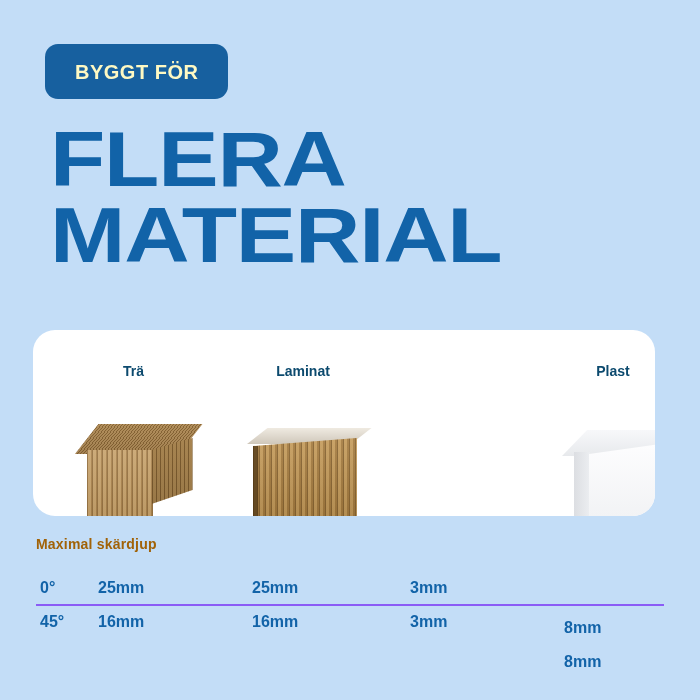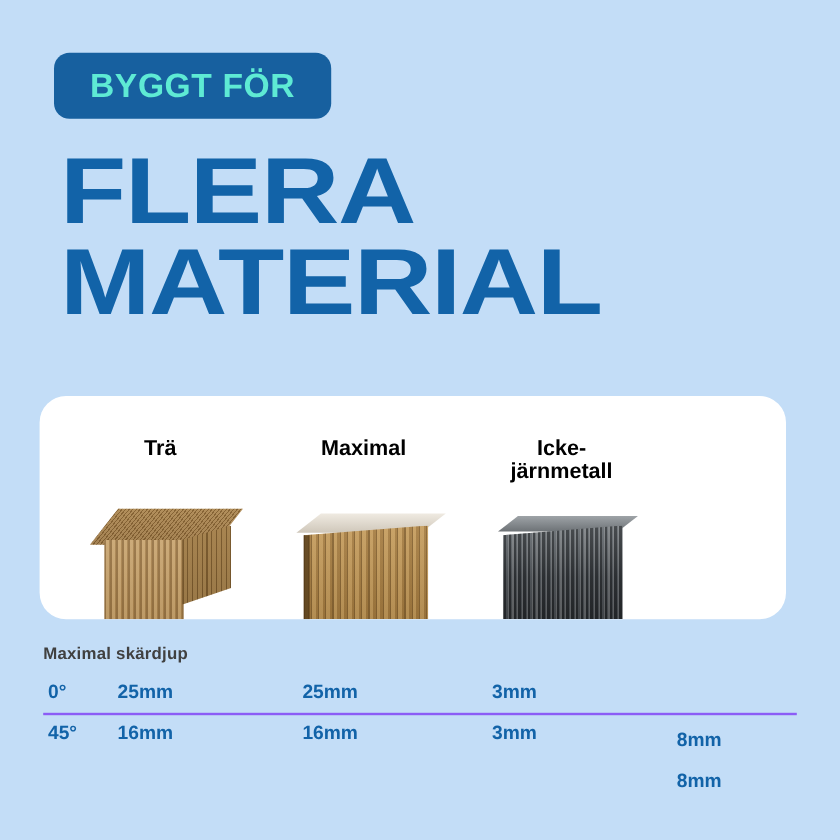--- a/index.html
+++ b/index.html
@@ -13,21 +13,21 @@
 
   
   .badge{
     position:absolute;left:45px;top:44px;
     height:55px;box-sizing:border-box;
     padding:0 30px;
     display:flex;align-items:center;justify-content:center;
     background:#17609f;border-radius:13px;
   }
   .badge-text{
-    color:#5eead4;font-size:28px;font-weight:bold;
+    color:#fef9c3;font-size:20px;font-weight:bold;
     letter-spacing:0.5px;line-height:1;
     white-space:nowrap;
     text-align:right;
   }
 
   
   .headline{
     position:absolute;left:50px;top:122px;
     color:#1263a8;
     font-weight:bold;
@@ -44,21 +44,21 @@
     position:absolute;left:33px;top:330px;
     width:622px;height:186px;
     background:#ffffff;border-radius:22px;
     overflow:hidden;
   }
   .mat-col{
     position:absolute;top:0;height:186px;
     display:flex;flex-direction:column;align-items:center;
   }
   .mat-label{
-    color:#000000;font-size:18px;font-weight:bold;
+    color:#0c4a6e;font-size:14px;font-weight:bold;
     line-height:1.08;text-align:center;
     margin-top:34px;white-space:pre-line;
   }
   .mat-art{position:absolute;bottom:0;left:50%;transform:translateX(-50%);}
 
   
   .col-0{left:8px;width:185px;}
   .col-1{left:175px;width:190px;}
   .col-2{left:345px;width:180px;}
   .col-3{left:500px;width:160px;}
@@ -134,22 +134,22 @@
   }
   .pla-side{
     position:absolute;left:29px;top:14px;width:72px;height:72px;
     background:linear-gradient(180deg,#fdfdfe 0%,#f2f3f5 100%);
     clip-path:polygon(0 10px,100% 0,100% 100%,0 100%);
   }
 
   
   .table-wrap{position:absolute;left:36px;top:536px;width:628px;}
   .tbl-title{
-    color:#404040;font-size:14px;font-weight:bold;
-    letter-spacing:.2px;margin-bottom:10px;
+    color:#a16207;font-size:14px;font-weight:bold;
+    letter-spacing:.2px;margin-bottom:20px;
   }
   .tbl-row{position:relative;height:32px;}
   .tbl-row.divider{border-top:2px solid #8b5cf6;}
   .cell{
     position:absolute;top:0;line-height:32px;
     color:#1263a8;font-weight:bold;white-space:nowrap;
   }
   .cell-angle{font-size:16px;}
   .cell-val{font-size:16px;}
   .c-angle{left:4px;}
@@ -179,41 +179,41 @@
       <div class="mat-art">
         <div class="wood">
           <div class="wood-top"></div>
           <div class="wood-front"></div>
           <div class="wood-side"></div>
         </div>
       </div>
     </div>
 
     <div class="mat-col col-1">
-      <div class="mat-label">Maximal</div>
+      <div class="mat-label">Laminat</div>
       <div class="mat-art">
         <div class="lam">
           <div class="lam-edge"></div>
           <div class="lam-face"></div>
           <div class="lam-darkedge"></div>
         </div>
       </div>
     </div>
 
-    <div class="mat-col col-2">
-      <div class="mat-label">Icke-
-järnmetall</div>
+
+    <div class="mat-col col-3">
+      <div class="mat-label">Plast</div>
       <div class="mat-art">
-        <div class="met">
-          <div class="met-edge"></div>
-          <div class="met-face"></div>
+        <div class="pla">
+          <div class="pla-top"></div>
+          <div class="pla-front"></div>
+          <div class="pla-side"></div>
         </div>
       </div>
     </div>
-
 
   </div>
 
   <div class="table-wrap">
     <div class="tbl-title">Maximal skärdjup</div>
 
     <div class="tbl-row">
       <span class="cell cell-angle c-angle">0°</span>
       <span class="cell cell-val c0">25mm</span>
       <span class="cell cell-val c1">25mm</span>

